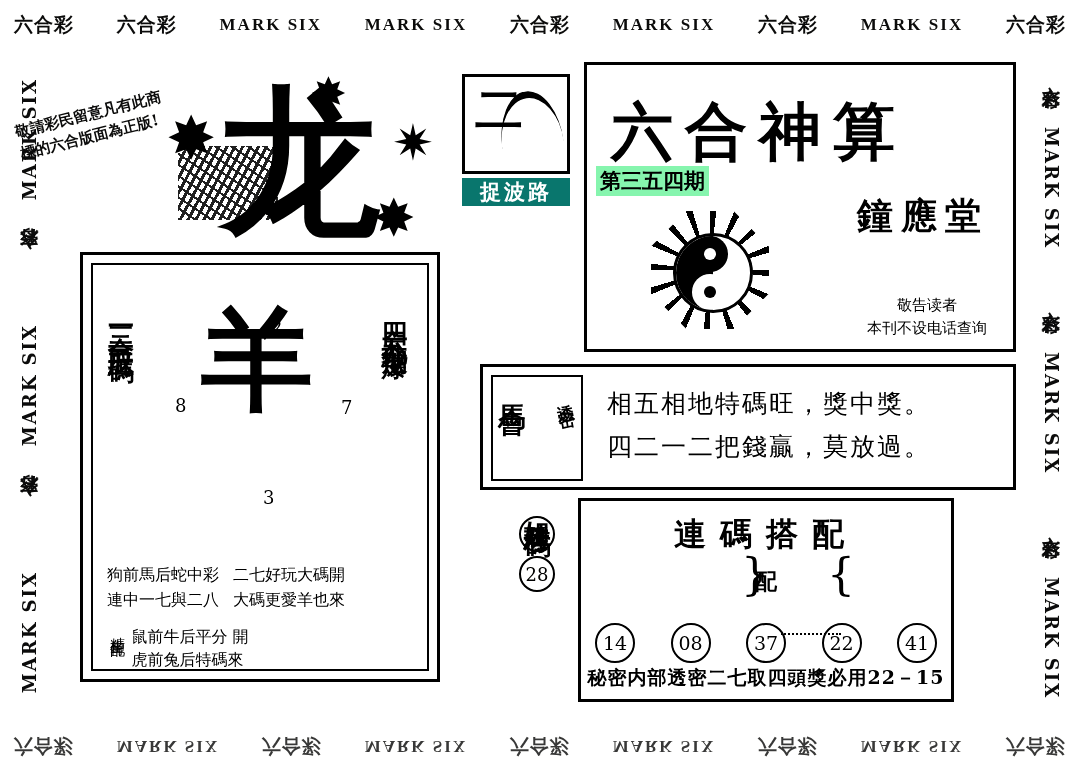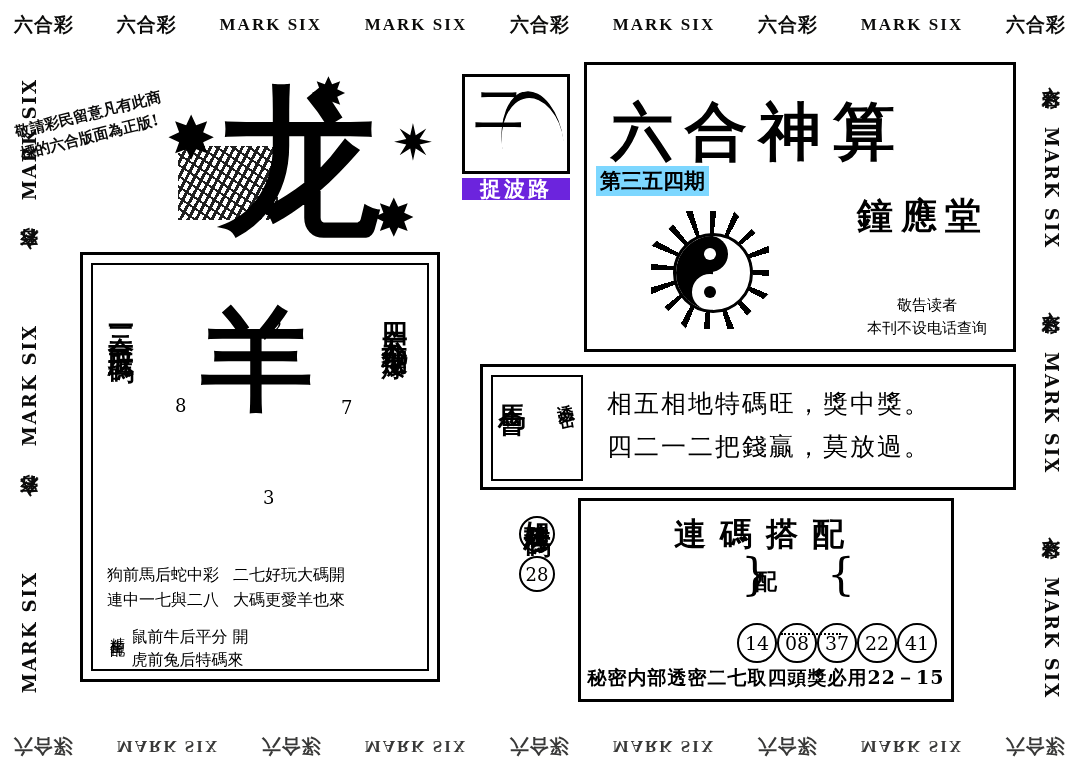--- a/index.html
+++ b/index.html
@@ -229,22 +229,22 @@
     width: 62px;
     height: 58px;
     border-top: 7px solid #000;
     border-radius: 60% 60% 0 0 / 100% 100% 0 0;
     transform: rotate(-8deg);
   }
   #wave-label {
     left: 462px;
     top: 178px;
     width: 108px;
-    height: 22px;
-    background: #6d28d9;
+    height: 28px;
+    background: #0f766e;
     color: #fff;
     font-size: 21px;
     font-weight: bold;
     display: flex;
     align-items: center;
     justify-content: center;
     letter-spacing: 3px;
   }
 
   
@@ -262,21 +262,21 @@
     font-weight: bold;
     letter-spacing: 12px;
     line-height: 1;
   }
   #issue {
     position: absolute;
     left: -12px;
     top: 104px;
     font-size: 21px;
     font-weight: bold;
-    background: #7dd3fc;
+    background: #86efac;
     padding: 1px 4px;
   }
   #brand {
     position: absolute;
     right: 24px;
     top: 132px;
     font-size: 36px;
     font-weight: bold;
     letter-spacing: 8px;
     line-height: 1;
@@ -429,21 +429,21 @@
   }
   .ball-row {
     position: absolute;
     left: 14px;
     right: 14px;
     display: flex;
     justify-content: space-between;
     align-items: center;
   }
   #row1 { top: 62px; }
-  #row2 { top: 122px; justify-content: flex-end; }
+  #row2 { top: 122px; }
   .ball {
     width: 40px;
     height: 40px;
     border: 2px solid #000;
     border-radius: 50%;
     display: flex;
     align-items: center;
     justify-content: center;
     font-size: 19px;
     font-family: "DejaVu Serif", "Liberation Serif", serif;

